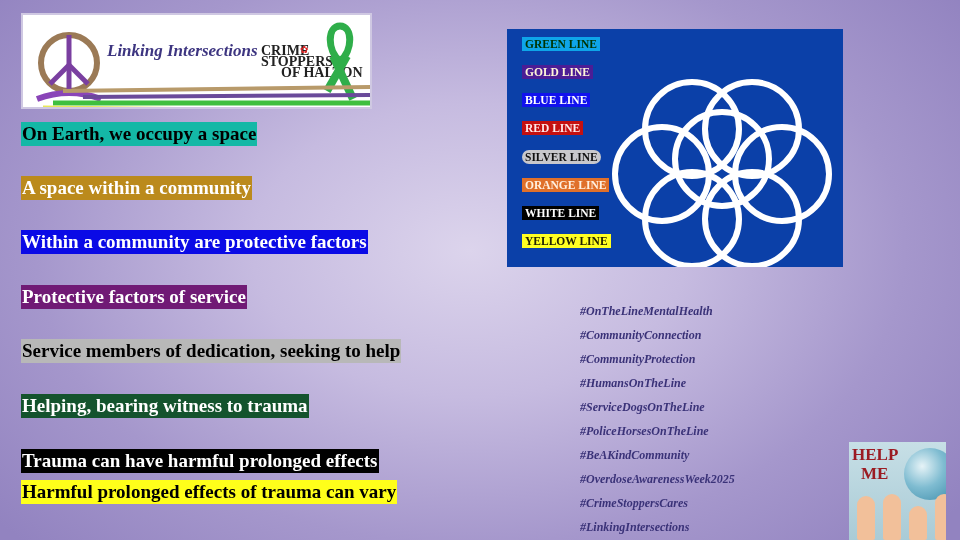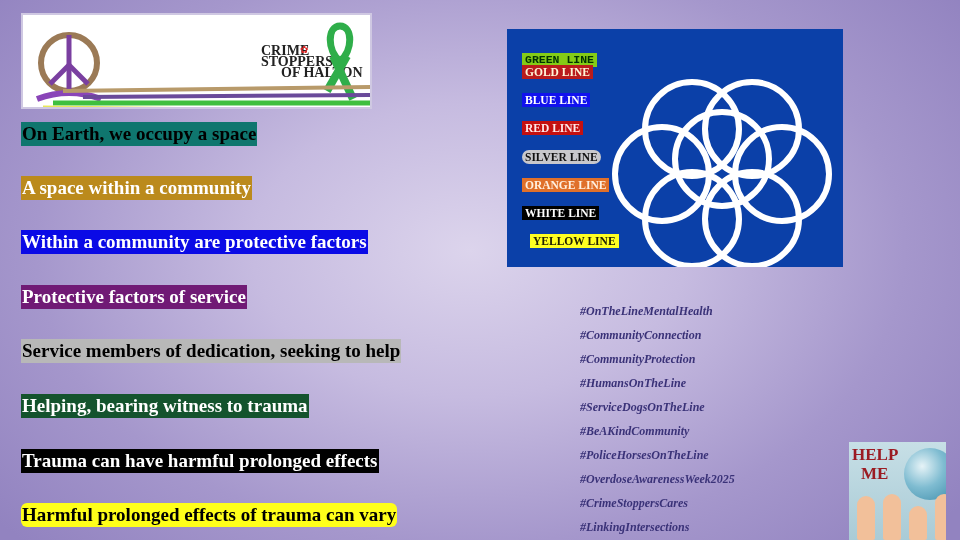--- a/index.html
+++ b/index.html
@@ -59,78 +59,79 @@
 <body>
 
 <div class="logo">
   <svg width="80" height="92" style="position:absolute;left:6px;top:2px">
     <circle cx="40" cy="46" r="28" fill="none" stroke="#9b7a56" stroke-width="6"></circle>
     <line x1="40" y1="18" x2="40" y2="74" stroke="#7a3fa0" stroke-width="5"></line>
     <line x1="40" y1="48" x2="21" y2="67" stroke="#7a3fa0" stroke-width="5"></line>
     <line x1="40" y1="48" x2="59" y2="67" stroke="#7a3fa0" stroke-width="5"></line>
     <path d="M8 82 Q40 70 72 82" fill="none" stroke="#8a45b8" stroke-width="6"></path>
   </svg>
+  <div class="logo-text">Linking Intersections</div>
   <div class="cs-text">
     <div>CRIME</div>
     <div>STOPPERS</div>
     <div class="l3">OF HALTON</div>
   </div>
   <span class="maple">✿</span>
   <svg width="50" height="80" style="position:absolute;left:292px;top:6px">
     <path d="M25 5 C12 5 12 30 25 40 C38 30 38 5 25 5 Z" fill="none" stroke="#2fae4a" stroke-width="7"></path>
     <path d="M18 35 L38 78" stroke="#2fae4a" stroke-width="8"></path>
     <path d="M32 35 L12 70" stroke="#2fae4a" stroke-width="8"></path>
   </svg>
   <svg class="lines-row" width="351" height="30">
     <path d="M40 10 L351 6" stroke="#b89a6a" stroke-width="4"></path>
     <path d="M60 16 L351 14" stroke="#6a4a9a" stroke-width="4"></path>
     <path d="M30 22 L351 22" stroke="#3fbf3f" stroke-width="5"></path>
     <path d="M20 26 L200 28" stroke="#e8e85a" stroke-width="3"></path>
   </svg>
 </div>
 
-<div class="statement" style="top: 122px; background: #0f766e; color: rgb(0, 0, 0);">On Earth, we occupy a space</div>
+<div class="statement" style="top: 122px; background: #14b8a6; color: rgb(0, 0, 0);">On Earth, we occupy a space</div>
 <div class="statement" style="top: 176px; background: rgb(187, 138, 28); color: rgb(255, 255, 255);">A space within a community</div>
 <div class="statement" style="top: 230px; background: rgb(10, 10, 230); color: rgb(255, 255, 255);">Within a community are protective factors</div>
 <div class="statement" style="top: 285px; background: #701a75; color: rgb(255, 255, 255);">Protective factors of service</div>
 <div class="statement" style="top: 339px; background: rgb(184, 184, 184); color: rgb(0, 0, 0);">Service members of dedication, seeking to help</div>
 <div class="statement" style="top: 394px; background: #14532d; color: rgb(255, 255, 255);">Helping, bearing witness to trauma</div>
 <div class="statement" style="top: 449px; background: rgb(0, 0, 0); color: rgb(255, 255, 255);">Trauma can have harmful prolonged effects</div>
-<div class="statement" style="top: 503px; background: rgb(255, 255, 26); color: rgb(0, 0, 0); border-radius: 6px;">Harmful prolonged effects of trauma can vary</div>
+<div class="statement" style="top: 480px; background: rgb(255, 255, 26); color: rgb(0, 0, 0);">Harmful prolonged effects of trauma can vary</div>
 
 <div class="flag" style="background: rgb(11, 64, 168);">
   <svg width="336" height="238">
     <g fill="none" stroke="#ffffff" stroke-width="6">
       <circle cx="185" cy="100" r="47"></circle>
       <circle cx="245" cy="100" r="47"></circle>
       <circle cx="155" cy="145" r="47"></circle>
       <circle cx="275" cy="145" r="47"></circle>
       <circle cx="185" cy="190" r="47"></circle>
       <circle cx="245" cy="190" r="47"></circle>
       <circle cx="215" cy="130" r="47"></circle>
     </g>
   </svg>
-  <div class="flag-label" style="top: 24px; background: #84cc16; color: rgb(0, 51, 0); font-family: Liberation Mono, monospace;">GREEN  LINE</div>
-  <div class="flag-label" style="top: 36px; background: #b91c1c; color: rgb(255, 246, 216); text-align: right;">GOLD LINE</div>
+  <div class="flag-label" style="top: 8px; background: #0ea5e9; color: rgb(0, 51, 0);">GREEN  LINE</div>
+  <div class="flag-label" style="top: 36px; background: #4c1d95; color: rgb(255, 246, 216); text-align: right;">GOLD LINE</div>
   <div class="flag-label" style="top: 64px; background: rgb(18, 18, 238); color: rgb(255, 255, 255);">BLUE LINE</div>
   <div class="flag-label" style="top: 92px; background: rgb(196, 16, 16); color: rgb(255, 232, 232);">RED LINE</div>
   <div class="flag-label" style="top: 121px; background: rgb(200, 200, 204); color: rgb(17, 17, 17); border-radius: 7px;">SILVER LINE</div>
   <div class="flag-label" style="top: 149px; background: rgb(224, 112, 42); color: rgb(255, 240, 224);">ORANGE LINE</div>
   <div class="flag-label" style="top: 177px; background: rgb(0, 0, 0); color: rgb(255, 255, 255);">WHITE LINE</div>
-  <div class="flag-label" style="top: 205px; background: rgb(255, 255, 34); color: rgb(34, 34, 0); margin-left: 8px;">YELLOW LINE</div>
+  <div class="flag-label" style="top: 205px; background: rgb(255, 255, 34); color: rgb(34, 34, 0);">YELLOW LINE</div>
 </div>
 
 <div class="hashtags">
   <div>#OnTheLineMentalHealth</div>
   <div>#CommunityConnection</div>
   <div>#CommunityProtection</div>
   <div>#HumansOnTheLine</div>
   <div>#ServiceDogsOnTheLine</div>
+  <div>#PoliceHorsesOnTheLine</div>
   <div>#BeAKindCommunity</div>
-  <div>#PoliceHorsesOnTheLine</div>
   <div>#OverdoseAwarenessWeek2025</div>
   <div>#CrimeStoppersCares</div>
   <div>#LinkingIntersections</div>
 </div>
 
 <div class="helpme">
   <div class="globe"></div>
   <div class="help-text">
     <div>HELP</div>
     <div class="me">ME</div>

